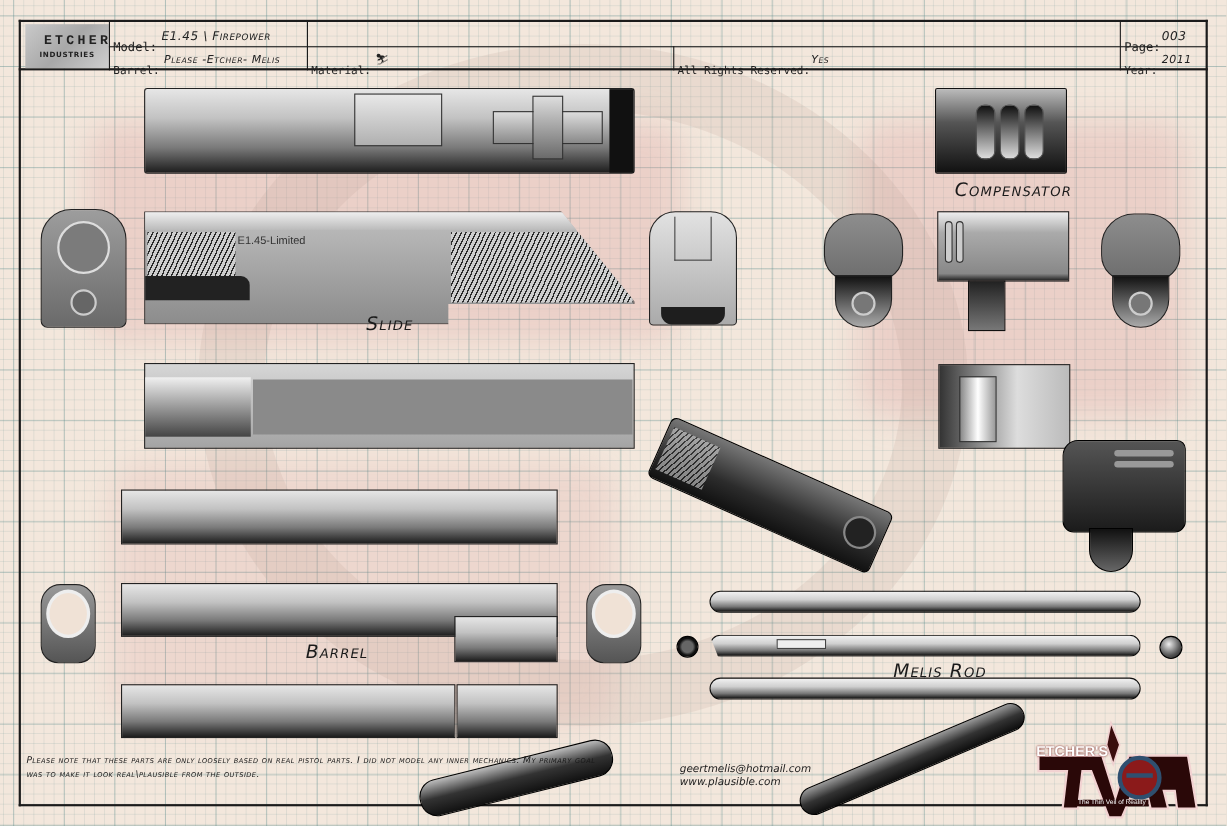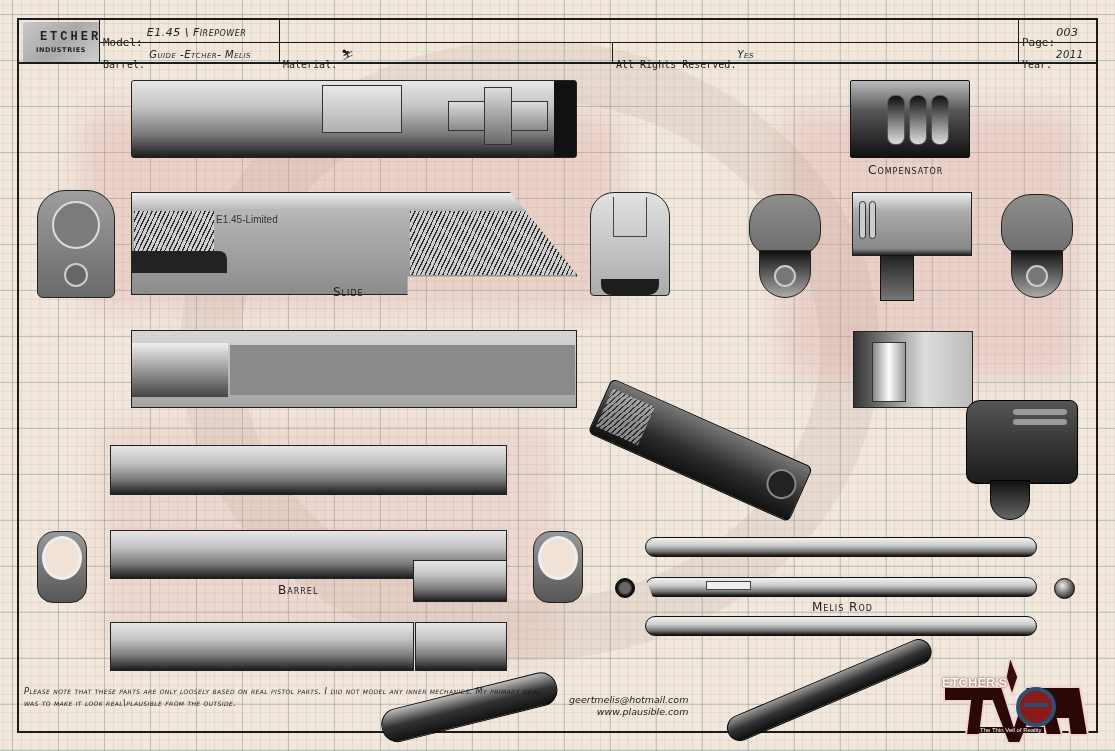--- a/index.html
+++ b/index.html
@@ -48,29 +48,29 @@
   .logo-bottom { font-family: "DejaVu Sans", sans-serif; font-size: 6.5px; letter-spacing: 0.6px; color: #222; font-weight: bold; margin-top: 2px; text-align: center; }
 
   
   .part { position: absolute; }
   .metal-h { background: linear-gradient(180deg,#e6e6e6 0%,#c2c2c2 35%,#7a7a7a 70%,#1d1d1d 100%); border: 1px solid #222; }
   .metal-flat { background: linear-gradient(180deg,#bfbfbf 0%,#8c8c8c 100%); border: 1px solid #222; }
   .metal-dark { background: linear-gradient(180deg,#bbb 0%,#555 40%,#111 100%); border: 1px solid #111; }
   .rod { border-radius: 10px; background: linear-gradient(180deg,#f1f1f1 0%,#cfcfcf 40%,#777 75%,#111 100%); border: 1px solid #111; }
 
   .label-hand {
-    position: absolute; font-family: "DejaVu Sans", sans-serif; font-variant: small-caps; font-size: 12px;
-    letter-spacing: 1px; color: #1a1a1a; 
+    position: absolute; font-family: "DejaVu Sans", sans-serif; font-variant: small-caps; font-size: 17px;
+    letter-spacing: 1px; color: #1a1a1a; font-style: italic;
   }
   .note {
     position: absolute; left: 24px; top: 685px; width: 520px;
     font-family: "DejaVu Sans", sans-serif; font-variant: small-caps; font-size: 8.3px;
     line-height: 12px; letter-spacing: 0.4px; color: #1a1a1a; font-style: italic;
   }
-  .contact { position: absolute; left: 569px; top: 694px; font-family: "DejaVu Sans", sans-serif; font-style: italic; font-size: 9.5px; line-height: 12px; color: #1a1a1a; text-align: right; }
+  .contact { position: absolute; left: 618px; top: 694px; font-family: "DejaVu Sans", sans-serif; font-style: italic; font-size: 9.5px; line-height: 12px; color: #1a1a1a; text-align: left; }
 
   .serr { background-image: repeating-linear-gradient(115deg,#2a2a2a 0 1.2px,#cfcfcf 1.2px 4px); }
 
   .tivor { position: absolute; left: 940px; top: 655px; width: 150px; height: 90px; }
 </style>
 </head>
 <body>
 
 <div class="sheet"></div>
 
@@ -93,21 +93,21 @@
   <div class="tb-sep-v" style="left:262px;top:0;height:44px;"></div>
   <div class="tb-sep-v" style="left:595px;top:22px;height:22px;"></div>
   <div class="tb-sep-v" style="left:1001px;top:0;height:44px;"></div>
 
   <div class="tb-cell" style="left:86px;top:2px;height:20px;">
     <span class="lbl">Model:</span>
     <span class="val">E1.45 \ Firepower</span>
   </div>
   <div class="tb-cell" style="left:86px;top:24px;height:20px;font-size:10px;">
     <span class="lbl">Barrel:</span>
-    <span class="val">Guide -Etcher- Melis</span>
+    <span class="val">Please -Etcher- Melis</span>
   </div>
   <div class="tb-cell" style="left:266px;top:24px;height:20px;font-size:10px;">
     <span class="lbl">Material:</span>
     <span class="val" style="font-style:normal;">⛷</span>
   </div>
   <div class="tb-cell" style="left:599px;top:24px;height:20px;font-size:10px;">
     <span class="lbl" style="margin-right:1px;">All Rights Reserved:</span>
     <span class="val">Yes</span>
   </div>
   <div class="tb-cell" style="left:1005px;top:2px;height:20px;">

